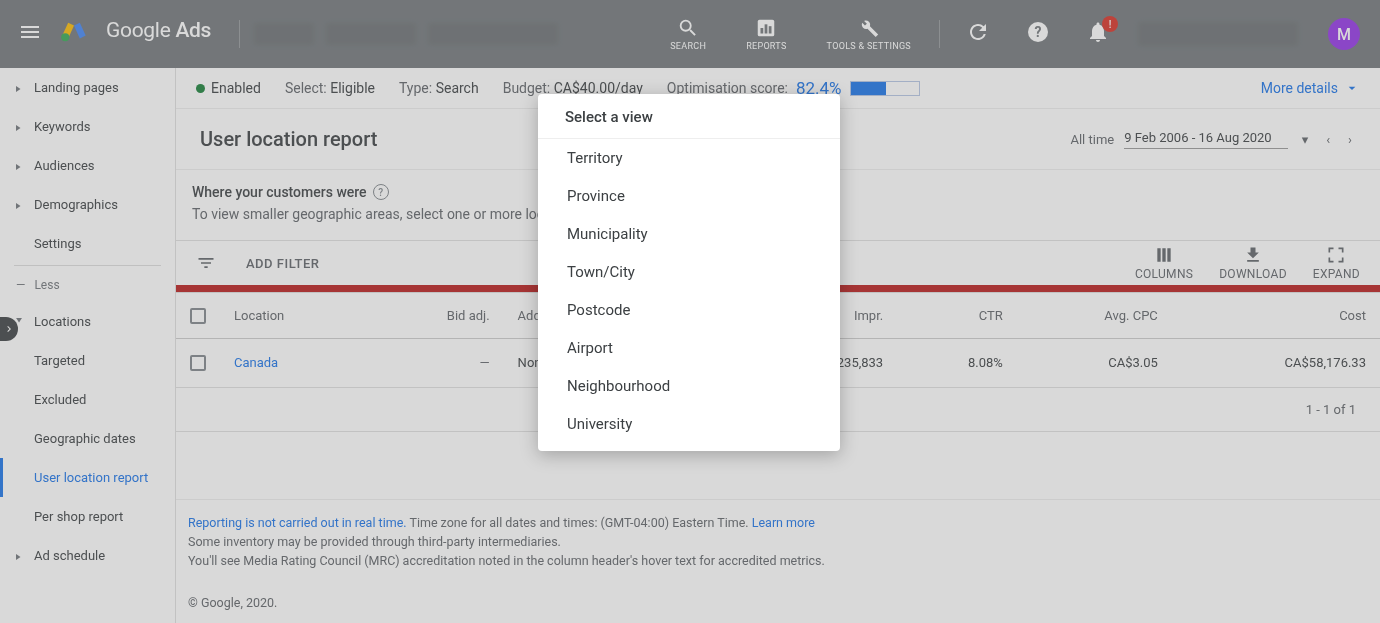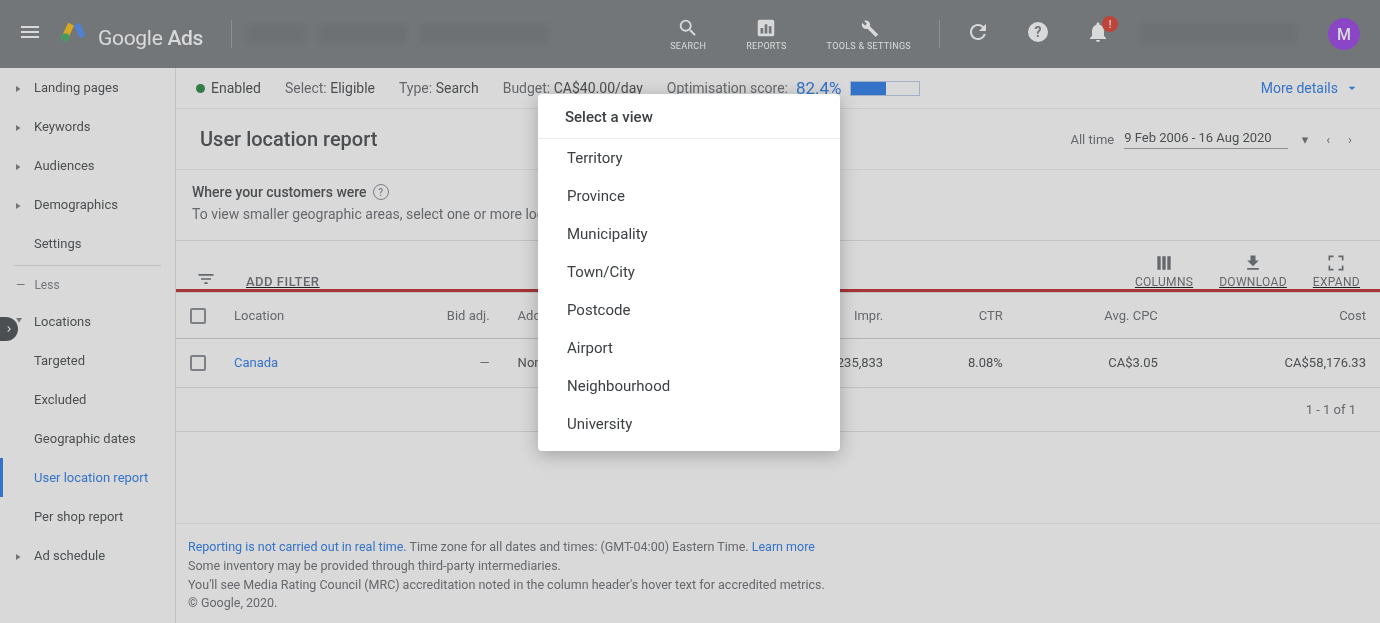--- a/index.html
+++ b/index.html
@@ -2,21 +2,21 @@
 <html><head>
 <meta charset="utf-8">
 <style>
   * { box-sizing: border-box; margin: 0; padding: 0; }
   body { font-family: Roboto, Arial, sans-serif; width: 1380px; height: 623px; overflow: hidden; background: #f2f2f2; position: relative; }
   
   
   .header { height: 68px; background: #72777b; display: flex; align-items: center; color: #fff; position: relative; }
   .hamburger { padding: 0 18px; cursor: pointer; }
   .hamburger svg { width: 24px; height: 24px; fill: #fff; }
-  .logo-area { display: flex; align-items: flex-end; gap: 10px; padding-right: 20px; }
+  .logo-area { display: flex; align-items: flex-start; gap: 18px; padding-right: 20px; }
   .logo-icon svg { width: 28px; height: 28px; }
   .logo-text { font-size: 21px; font-weight: 400; color: #fff; letter-spacing: -0.3px; }
   .logo-text-bold { font-weight: 500; }
   .vdiv { width: 1px; height: 28px; background: rgba(255,255,255,0.25); margin: 0 8px; }
   .blurred-block { background: #6b7073; border-radius: 4px; filter: blur(2px); margin: 0 6px; }
   .bb1 { width: 60px; height: 22px; }
   .bb2 { width: 90px; height: 22px; }
   .bb3 { width: 130px; height: 22px; }
   .spacer { flex: 1; }
   .header-tool { display: flex; flex-direction: column; align-items: center; justify-content: center; padding: 0 20px; cursor: pointer; font-size: 9px; letter-spacing: 0.3px; }
@@ -60,21 +60,21 @@
   .date-range { display: flex; align-items: center; gap: 10px; font-size: 13px; }
   .date-range .all-label { color: #5f6368; }
   .date-range .dates { color: #3c4043; border-bottom: 1px solid #999; padding-bottom: 3px; padding-right: 16px; }
   .date-arrow { color: #5f6368; cursor: pointer; padding: 4px; }
   
   .info-row { padding: 14px 16px 18px; }
   .info-row .t1 { font-weight: 500; font-size: 14px; color: #3c4043; display: flex; align-items: center; gap: 6px; }
   .info-row .t2 { color: #5f6368; font-size: 14px; margin-top: 6px; }
   .help-icon { width: 16px; height: 16px; border: 1px solid #80868b; border-radius: 50%; display: inline-flex; align-items: center; justify-content: center; font-size: 10px; color: #80868b; }
   
-  .filter-bar { display: flex; align-items: flex-end; padding: 0 20px; height: 52px; border-top: 1px solid #e0e0e0; border-bottom: 3px solid #b91c1c; text-decoration: underline; }
+  .filter-bar { display: flex; align-items: center; padding: 0 20px; height: 52px; border-top: 1px solid #e0e0e0; border-bottom: 7px solid #b91c1c; }
   .filter-bar svg { width: 20px; height: 20px; fill: #5f6368; }
   .add-filter { margin-left: 30px; color: #5f6368; font-size: 13px; letter-spacing: 0.5px; font-weight: 500; cursor: pointer; }
   .right-tools { margin-left: auto; display: flex; gap: 26px; }
   .right-tool { display: flex; flex-direction: column; align-items: center; cursor: pointer; }
   .right-tool svg { width: 20px; height: 20px; fill: #5f6368; }
   .right-tool span { font-size: 12px; color: #5f6368; margin-top: 2px; letter-spacing: 0.3px; }
   
   
   .table-wrap { }
   table { width: 100%; border-collapse: collapse; font-size: 13px; }
@@ -323,21 +323,21 @@
             <td colspan="9">1 - 1 of 1</td>
           </tr>
         </tbody>
       </table>
     </div>
 
     <div class="footer">
       <div><span class="link">Reporting is not carried out in real time.</span><span> Time zone for all dates and times: (GMT-04:00) Eastern Time. </span><span class="link">Learn more</span></div>
       <div>Some inventory may be provided through third-party intermediaries.</div>
       <div>You'll see Media Rating Council (MRC) accreditation noted in the column header's hover text for accredited metrics.</div>
-      <div style="margin-top:0">© Google, 2020.</div>
+      <div style="margin-top:24px">© Google, 2020.</div>
     </div>
 
   </div>
 </div>
 
 <div class="dim"></div>
 
 <div class="popup">
   <div class="popup-title">Select a view</div>
   <div class="popup-item">Territory</div>

